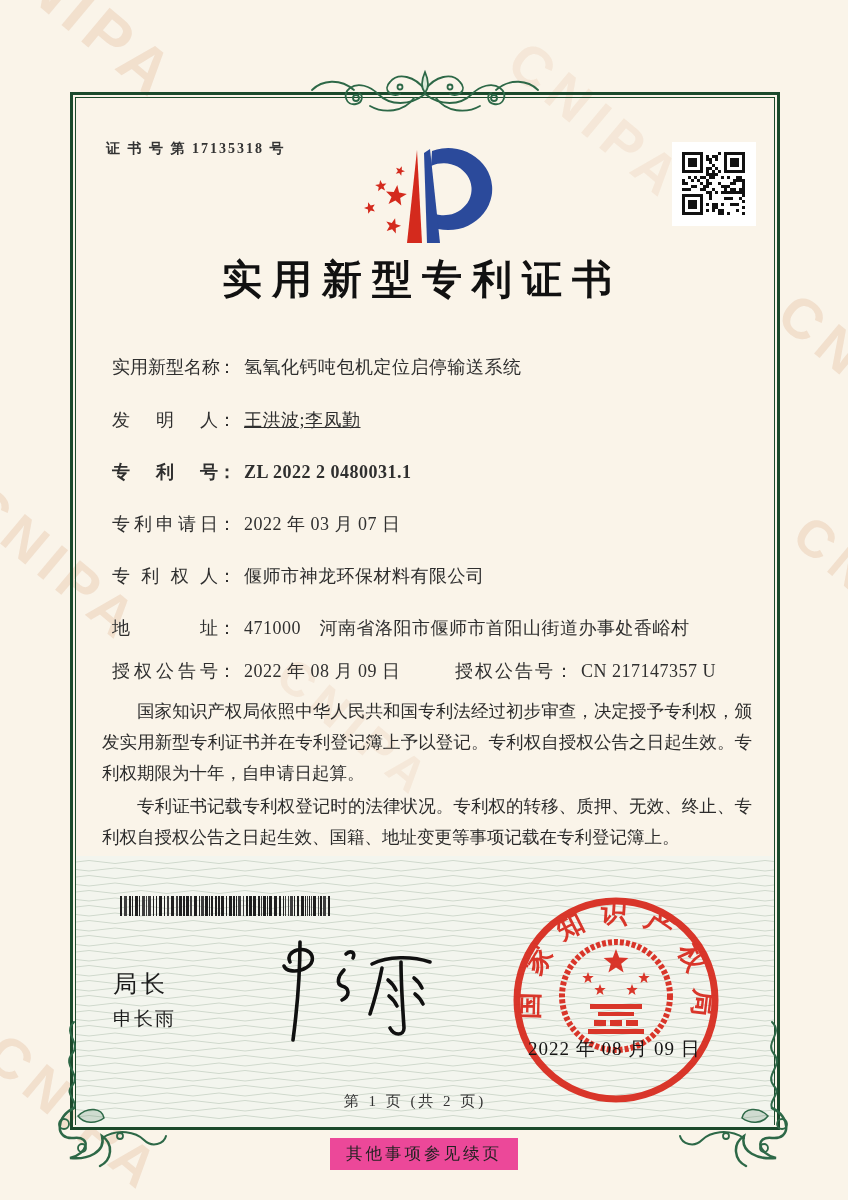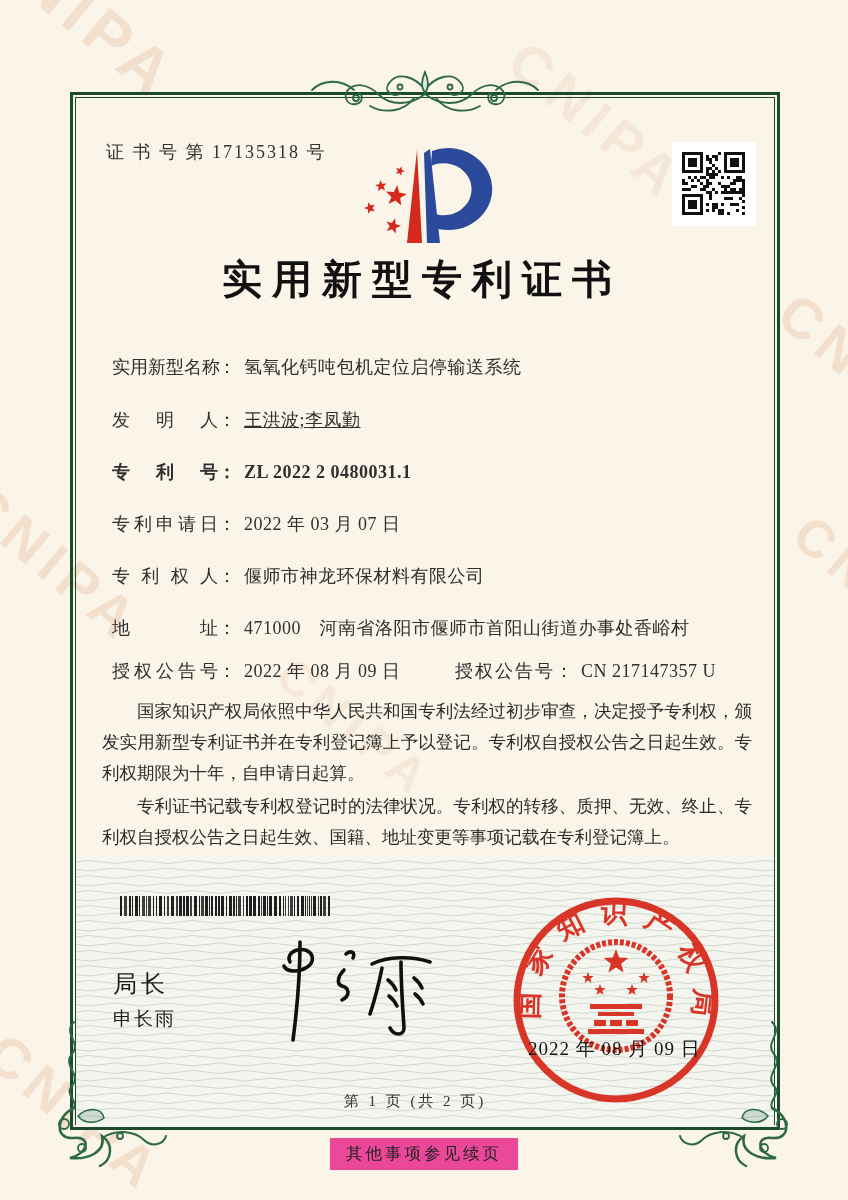--- a/index.html
+++ b/index.html
@@ -7,21 +7,21 @@
   #page{position:relative;width:848px;height:1200px;background:#faf4e9;overflow:hidden;}
   .abs{position:absolute;}
   .wm{position:absolute;font-family:"Liberation Sans","DejaVu Sans",sans-serif;
       font-weight:bold;color:rgba(226,186,153,0.34);letter-spacing:8px;
       transform:rotate(40deg);z-index:1;white-space:nowrap;}
   #border-outer{position:absolute;left:70px;top:92px;width:704px;height:1032px;
       border:3px solid #1b4a2c;z-index:2;}
   #border-inner{position:absolute;left:2px;top:2px;right:2px;bottom:2px;border:1px solid #1b4a2c;}
   #waves{position:absolute;left:76px;top:856px;z-index:2;}
   .content{z-index:3;}
-  #cert-number{left:106px;top:140px;font-size:18px;letter-spacing:2px;color:#333;}
+  #cert-number{left:106px;top:140px;font-size:14px;letter-spacing:2px;color:#333;font-weight:bold;}
   #logo{left:350px;top:136px;}
   #qr-box{left:672px;top:142px;width:84px;height:84px;background:#fff;}
   #qr{left:682px;top:152px;}
   #title{left:70px;top:252px;width:704px;text-align:center;font-size:40px;font-weight:bold;
       letter-spacing:10px;color:#111;}
   .frow{left:112px;width:660px;font-size:18px;color:#2f2f2f;white-space:nowrap;}
   .flabel{display:inline-block;width:106px;text-align:justify;text-align-last:justify;
       vertical-align:top;}
   .fcolon{display:inline-block;margin-right:8px;}
   .fval{letter-spacing:0.5px;}

